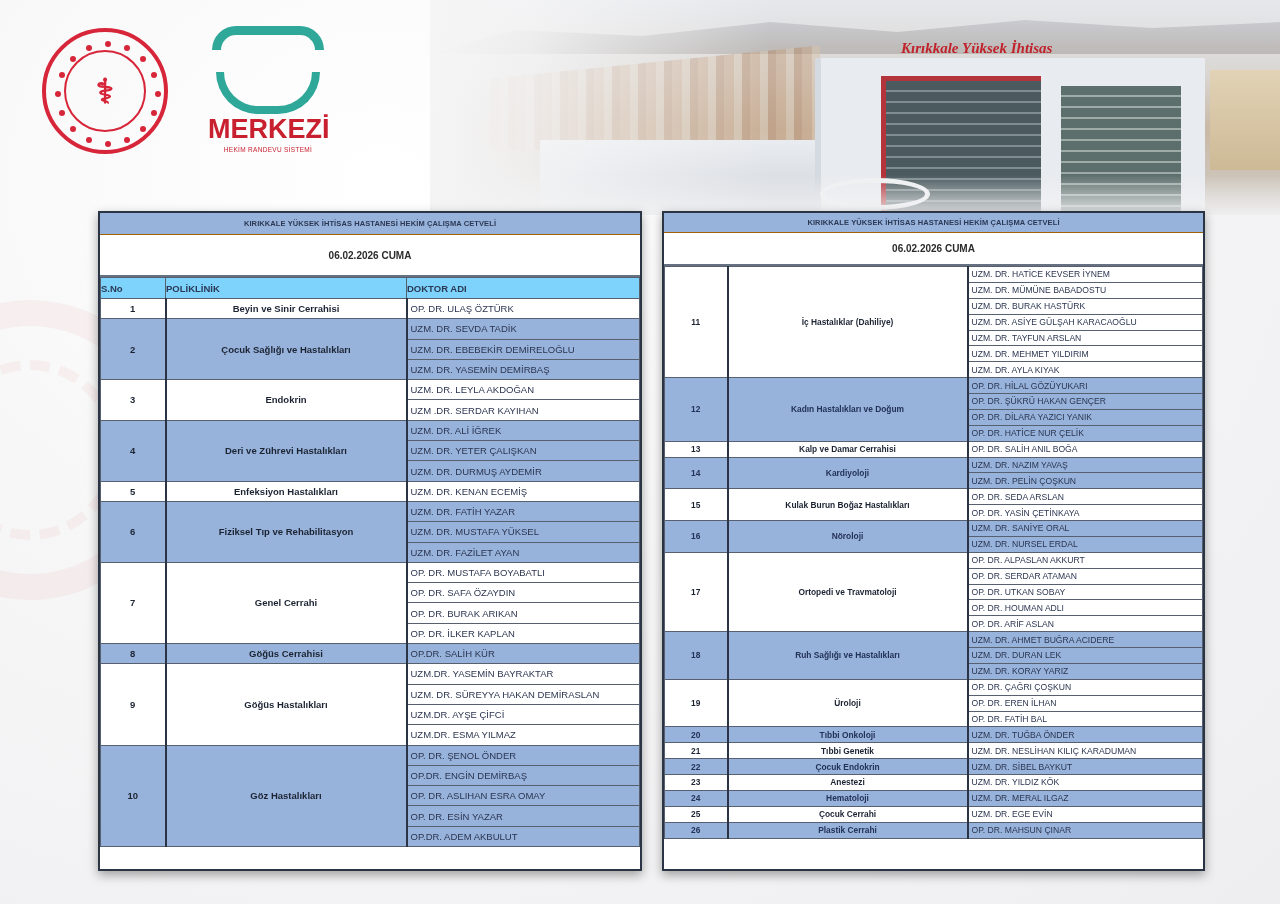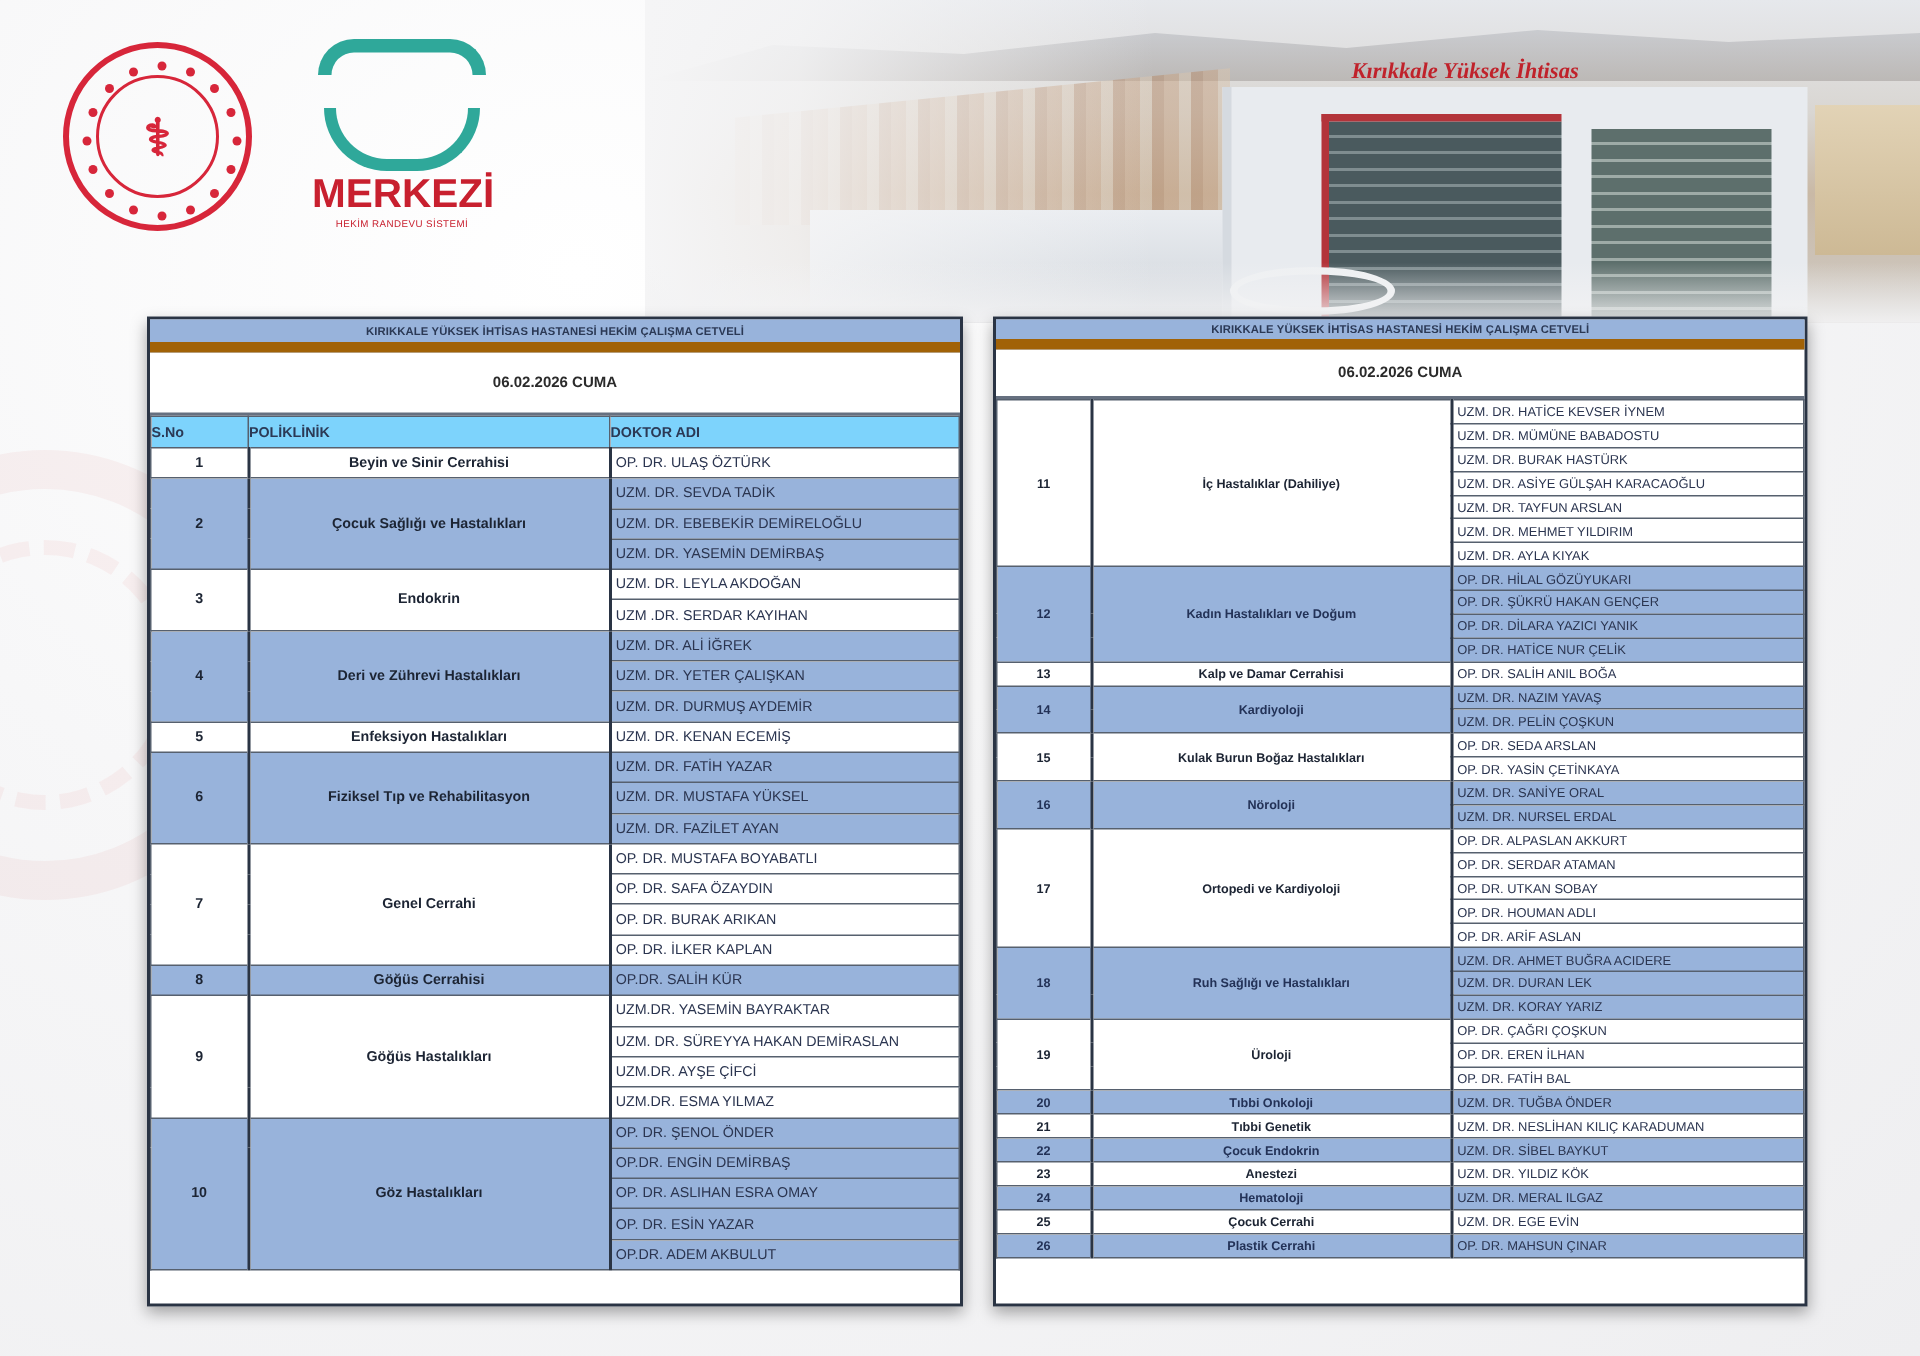--- a/index.html
+++ b/index.html
@@ -140,21 +140,21 @@
     color: #1c2433;
   }
   .sheet.left  { left: 98px;  top: 211px; width: 544px; height: 660px; }
   .sheet.right { left: 662px; top: 211px; width: 543px; height: 660px; }
 
   .sheet .title {
     background: #98b3db;
     height: 22px;
     display: flex; align-items: center; justify-content: center;
     font-size: 7.5px; font-weight: bold; color: #2b3955;
-    border-bottom: 7px solid #a16207;
+    border-bottom: 1px solid #a16207;
     letter-spacing: 0.1px;
   }
   .sheet .date {
     height: 42px; display: flex; align-items: center; justify-content: center;
     font-size: 10px; font-weight: bold; color: #2b2b2b;
     border-bottom: 2px solid #667080;
   }
   .sheet.right .title { height: 20px; }
   .sheet.right .date { height: 33px; }
 
@@ -423,21 +423,21 @@
         <tr class="blue">
           <td class="no blue" rowspan="2">16</td>
           <td class="dept blue" rowspan="2">Nöroloji</td>
           <td class="doc blue">UZM. DR. SANİYE ORAL</td>
         </tr>
         <tr class="blue">
           <td class="doc blue">UZM. DR. NURSEL ERDAL</td>
         </tr>
         <tr class="white">
           <td class="no white" rowspan="5">17</td>
-          <td class="dept white" rowspan="5">Ortopedi ve Kardiyoloji</td>
+          <td class="dept white" rowspan="5">Ortopedi ve Travmatoloji</td>
           <td class="doc white">OP. DR. ALPASLAN AKKURT</td>
         </tr>
         <tr class="white">
           <td class="doc white">OP. DR. SERDAR ATAMAN</td>
         </tr>
         <tr class="white">
           <td class="doc white">OP. DR. UTKAN SOBAY</td>
         </tr>
         <tr class="white">
           <td class="doc white">OP. DR. HOUMAN ADLI</td>

